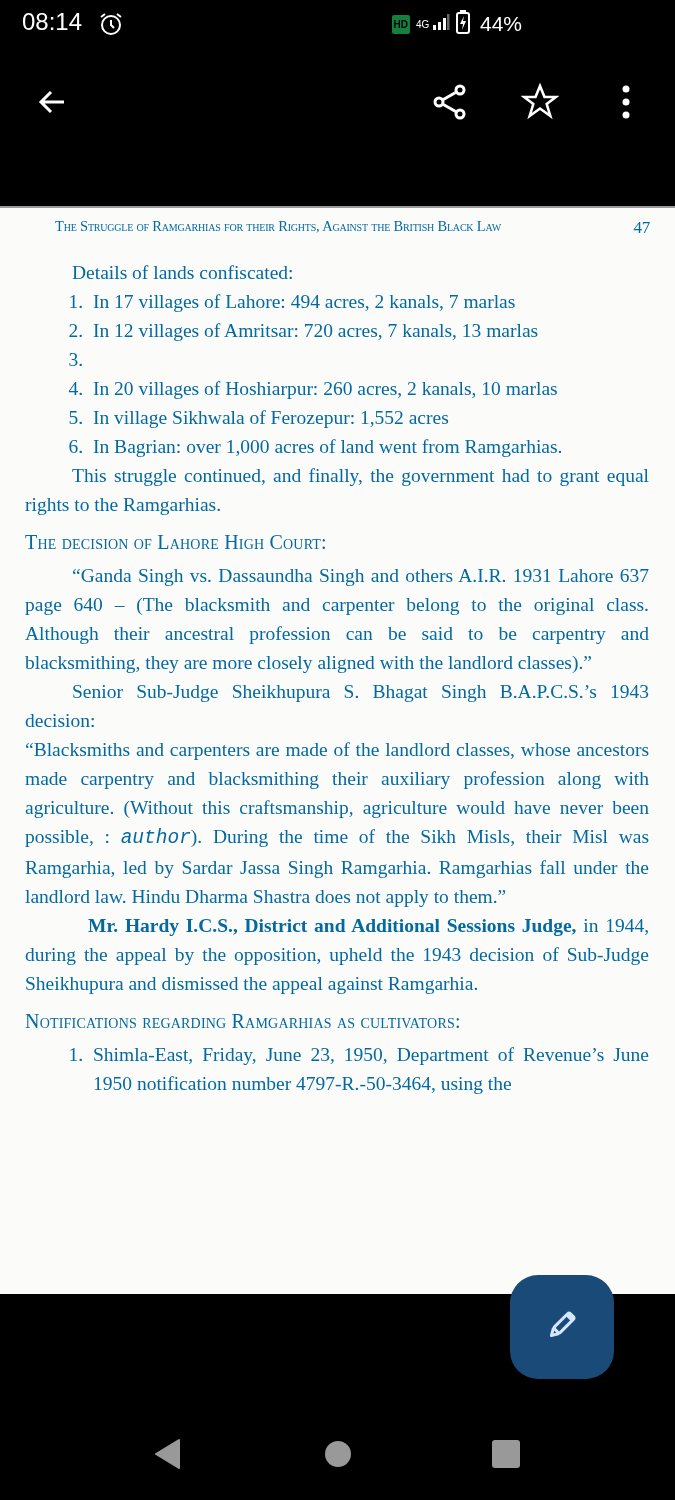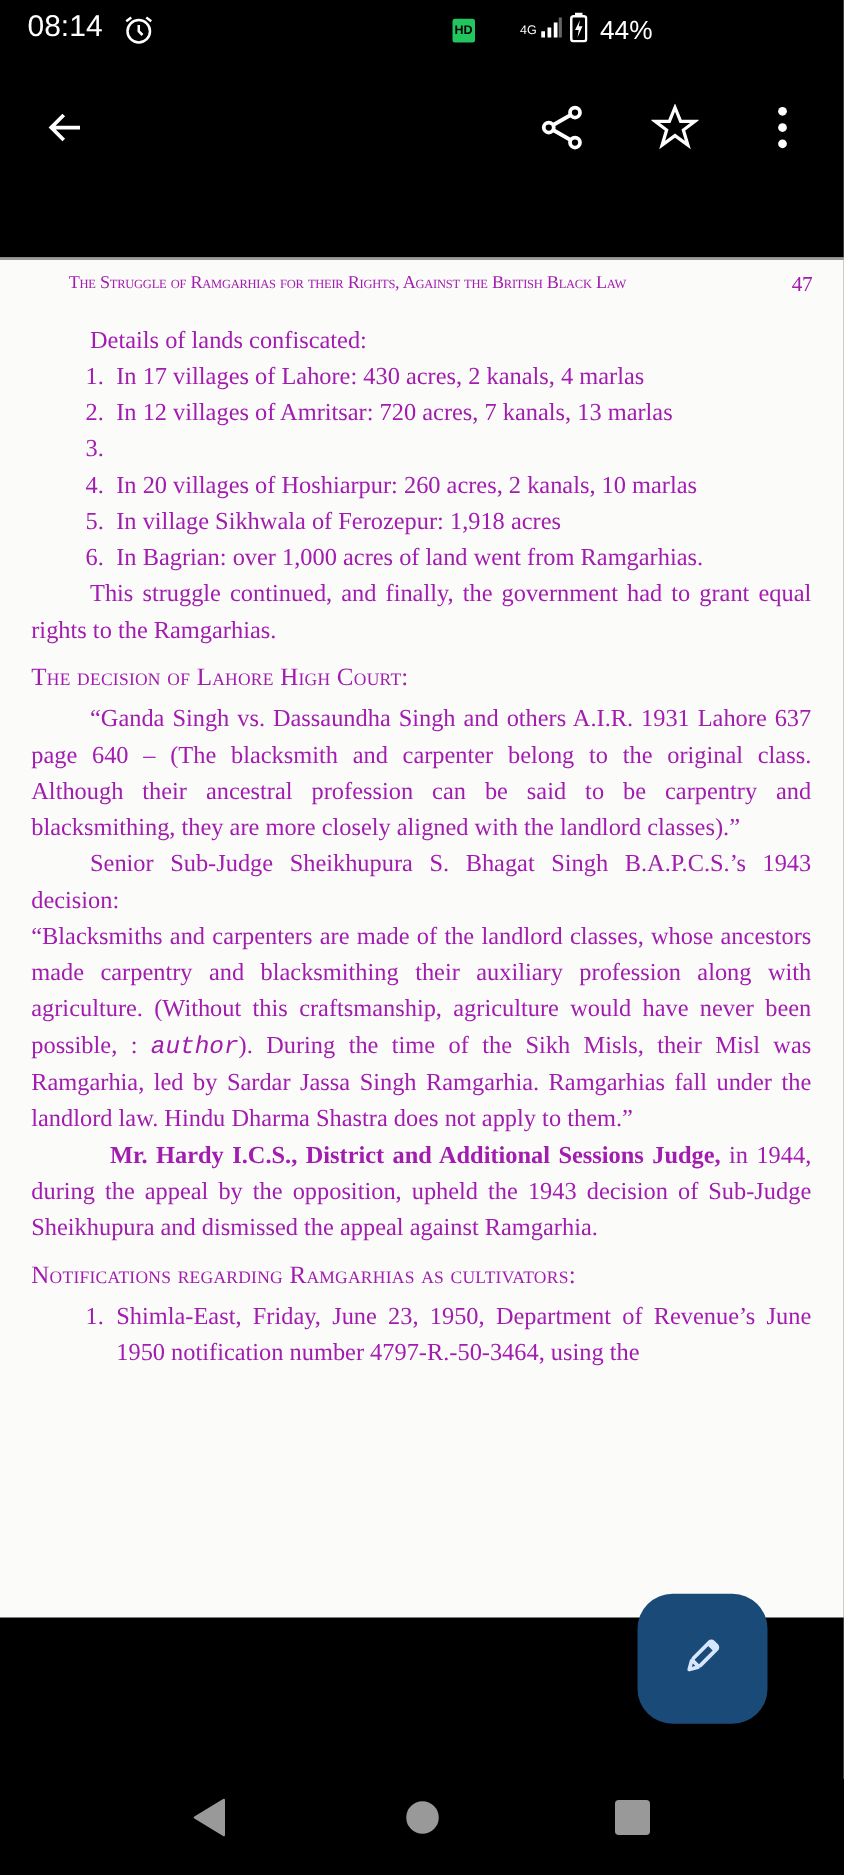--- a/index.html
+++ b/index.html
@@ -1,32 +1,32 @@
 <!DOCTYPE html>
 <html><head>
 <meta charset="utf-8">
 <style>
   html, body { margin:0; padding:0; }
   body { width:675px; height:1500px; background:#000; position:relative; overflow:hidden; font-family:"Liberation Sans", sans-serif; }
   .status-bar { position:absolute; left:0; top:0; width:566px; height:50px; color:#fff; }
   .status-time { position:absolute; left:22px; top:8px; font-size:24px; font-family:"Liberation Sans", sans-serif; }
   .status-alarm { position:absolute; left:98px; top:11px; width:26px; height:26px; }
   .status-right { position:absolute; right:44px; top:10px; display:flex; align-items:center; gap:6px; }
-  .hd-badge { background:#22c55e; color:#000; font-size:10px; font-weight:bold; padding:4px 2px; border-radius:2px; }
-  .net-4g { font-size:10px; line-height:9px; width:10px;margin-left:30px; }
+  .hd-badge { background:#15803d; color:#000; font-size:10px; font-weight:bold; padding:4px 2px; border-radius:2px; }
+  .net-4g { font-size:10px; line-height:9px; width:10px; }
   .batt-pct { font-size:21px; margin-left:4px; }
 
   .app-bar { position:absolute; left:0; top:60px; width:675px; height:145px; }
   .icon-btn { position:absolute; width:48px; height:48px; display:flex; align-items:center; justify-content:center; cursor:pointer; }
   .back-btn { left:28px; top:80px; }
   .share-btn { left:426px; top:80px; }
   .star-btn { left:516px; top:80px; }
   .more-btn { left:602px; top:80px; }
 
-  .page { position:absolute; left:0; top:206px; width:675px; height:1088px; background:#fbfbfa; border-top:2px solid #9a9a9a; box-sizing:border-box; overflow:hidden; font-family:"Liberation Serif", serif; color:#a21caf; }
+  .page { position:absolute; left:0; top:206px; width:675px; height:1088px; background:#fbfbfa; border-top:2px solid #9a9a9a; box-sizing:border-box; overflow:hidden; font-family:"Liberation Serif", serif; color:#0369a1; }
   .running-head { position:absolute; left:55px; top:10px; width:595px; font-size:14.5px; display:flex; justify-content:space-between; letter-spacing:-0.2px; }
   .running-head .title { font-variant:small-caps; }
   .running-head .num { font-size:17px; }
   .content { position:absolute; left:25px; top:50px; width:624px; font-size:19.5px; line-height:29px; }
   .content p { margin:0; text-align:justify; }
   .indent { text-indent:47px; }
   .ol-row { display:flex; }
   .ol-num { width:68px; text-align:right; padding-right:10px; box-sizing:border-box; flex:0 0 68px; }
   .ol-text { flex:1; }
   .heading { font-variant:small-caps; font-size:20px; margin:9px 0 4px 0; letter-spacing:0.2px; }
@@ -113,36 +113,36 @@
   <div class="running-head">
     <span class="title">The Struggle of Ramgarhias for their Rights, Against the British Black Law</span>
     <span class="num">47</span>
   </div>
 
   <div class="content">
     <p class="indent">Details of lands confiscated:</p>
     <div>
       <div class="ol-row">
           <span class="ol-num">1.</span>
-          <span class="ol-text">In 17 villages of Lahore: 430 acres, 2 kanals, 4 marlas</span>
+          <span class="ol-text">In 17 villages of Lahore: 494 acres, 2 kanals, 7 marlas</span>
         </div>
       <div class="ol-row">
           <span class="ol-num">2.</span>
           <span class="ol-text">In 12 villages of Amritsar: 720 acres, 7 kanals, 13 marlas</span>
         </div>
       <div class="ol-row">
           <span class="ol-num">3.</span>
         </div>
       <div class="ol-row">
           <span class="ol-num">4.</span>
           <span class="ol-text">In 20 villages of Hoshiarpur: 260 acres, 2 kanals, 10 marlas</span>
         </div>
       <div class="ol-row">
           <span class="ol-num">5.</span>
-          <span class="ol-text">In village Sikhwala of Ferozepur: 1,918 acres</span>
+          <span class="ol-text">In village Sikhwala of Ferozepur: 1,552 acres</span>
         </div>
       <div class="ol-row">
           <span class="ol-num">6.</span>
           <span class="ol-text">In Bagrian: over 1,000 acres of land went from Ramgarhias.</span>
         </div>
     </div>
 
     <p class="indent block">This struggle continued, and finally, the government had to grant equal rights to the Ramgarhias.</p>
 
     <div class="heading">The decision of Lahore High Court:</div>

